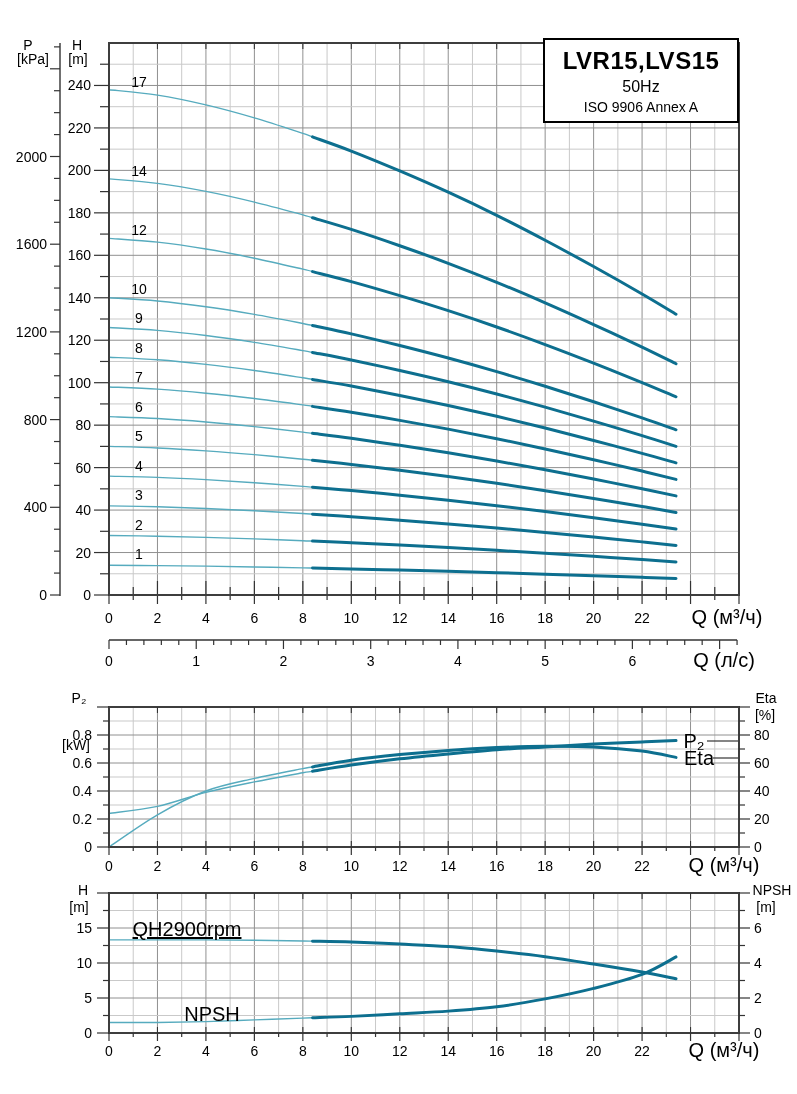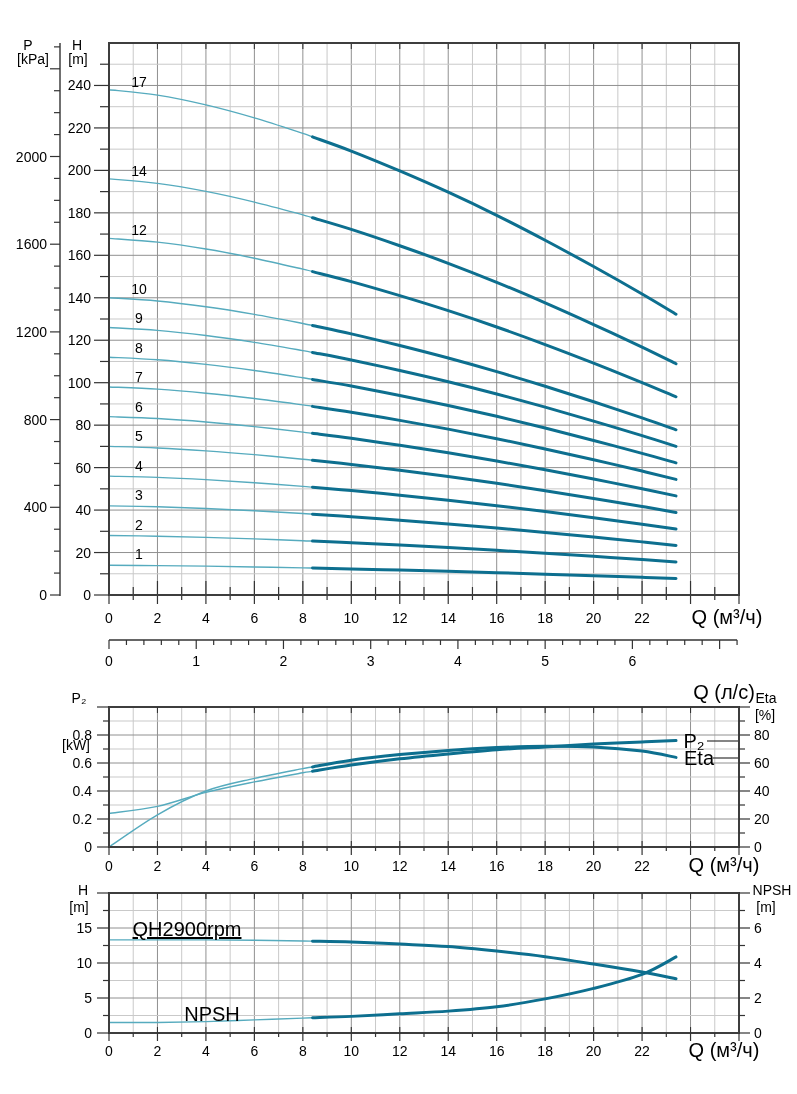--- a/index.html
+++ b/index.html
@@ -568,23 +568,28 @@
       <text x="545.1538461538462" y="1056" text-anchor="middle" font-size="14" fill="#000000" font-family="&quot;Liberation Sans&quot;,&quot;DejaVu Sans&quot;,sans-serif" font-weight="normal">18</text>
       <text x="593.6153846153845" y="1056" text-anchor="middle" font-size="14" fill="#000000" font-family="&quot;Liberation Sans&quot;,&quot;DejaVu Sans&quot;,sans-serif" font-weight="normal">20</text>
       <text x="642.0769230769231" y="1056" text-anchor="middle" font-size="14" fill="#000000" font-family="&quot;Liberation Sans&quot;,&quot;DejaVu Sans&quot;,sans-serif" font-weight="normal">22</text>
     </svg>
 
   <div class="lbl hdr" style="left:28px;top:45px;">P</div>
   <div class="lbl hdr" style="left:33px;top:59px;">[kPa]</div>
   <div class="lbl hdr" style="left:77px;top:45px;">H</div>
   <div class="lbl hdr" style="left:78px;top:59px;">[m]</div>
 
+  <div class="title-box">
+    <div class="tb-model">LVR15,LVS15</div>
+    <div class="tb-freq">50Hz</div>
+    <div class="tb-std">ISO 9906 Annex A</div>
+  </div>
 
   <div class="lbl" style="left:727px;top:617px;">Q (м³/ч)</div>
-  <div class="lbl" style="left:724px;top:660px;margin-top:32px;">Q (л/с)</div>
+  <div class="lbl" style="left:724px;top:660px;">Q (л/с)</div>
 
   <div class="lbl hdr" style="left:79px;top:698px;">P₂</div>
   <div class="lbl hdr" style="left:76px;top:745px;">[kW]</div>
   <div class="lbl hdr" style="left:766px;top:698px;">Eta</div>
   <div class="lbl hdr" style="left:765px;top:715px;">[%]</div>
   <div class="lbl" style="left:694px;top:741px;">P₂</div>
   <div class="lbl" style="left:699px;top:758px;">Eta</div>
   <div class="lbl" style="left:724px;top:865px;">Q (м³/ч)</div>
 
   <div class="lbl hdr" style="left:83px;top:890px;">H</div>

